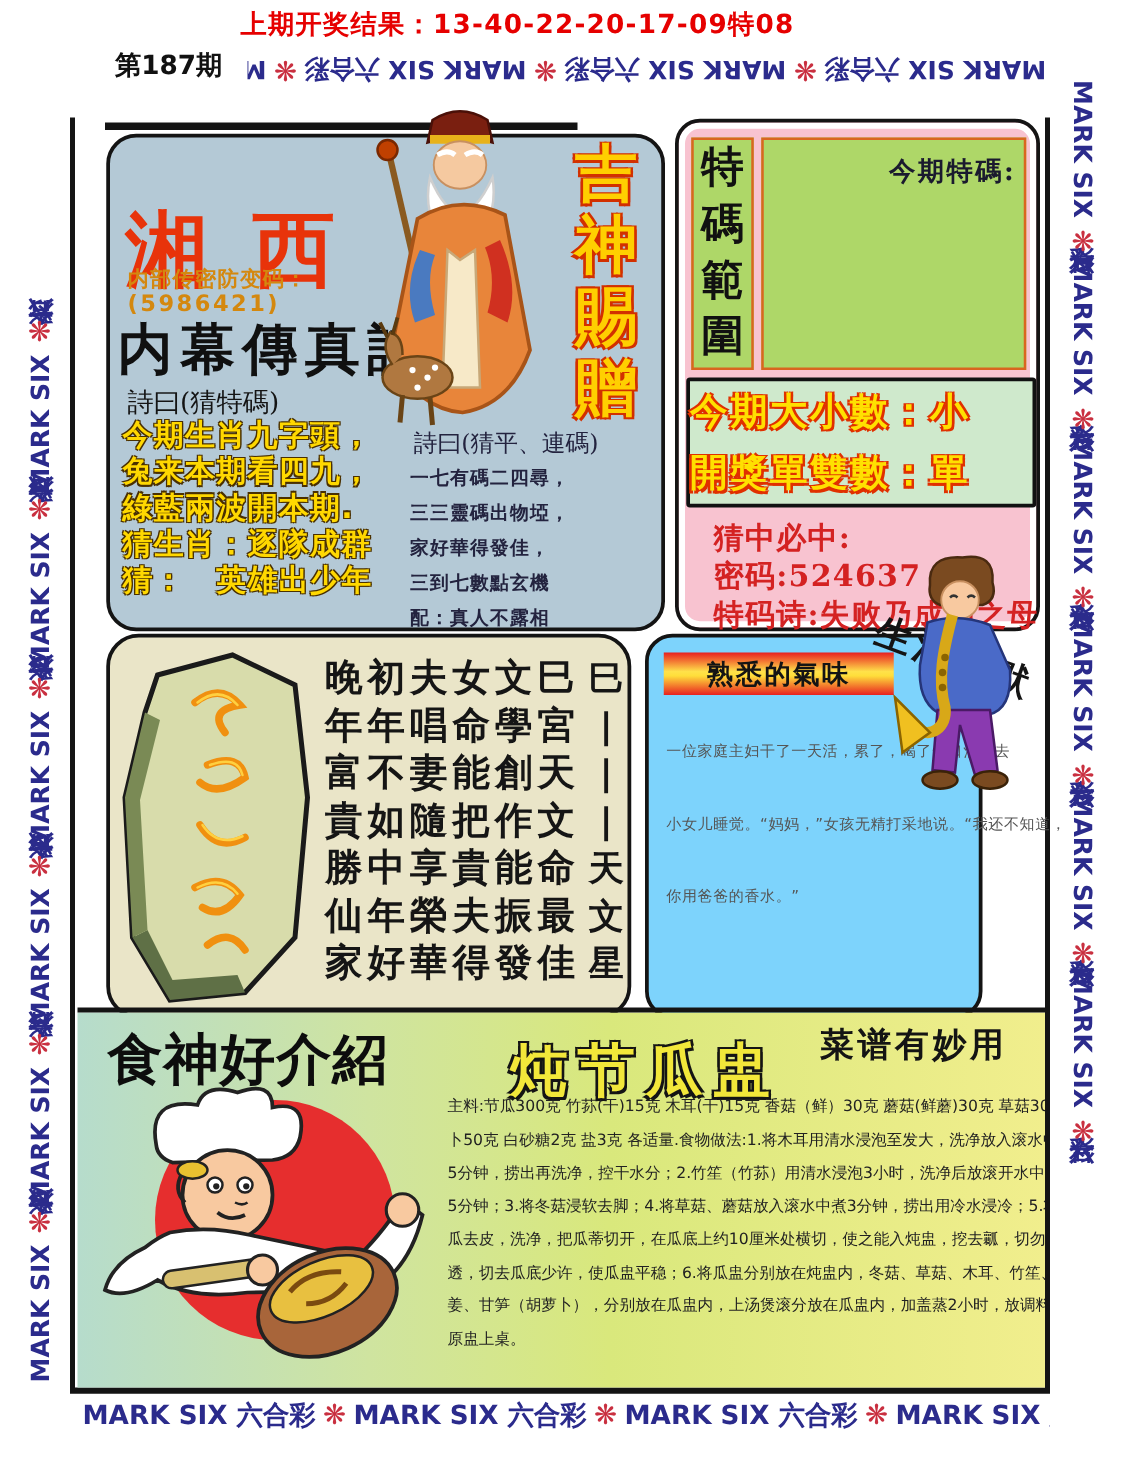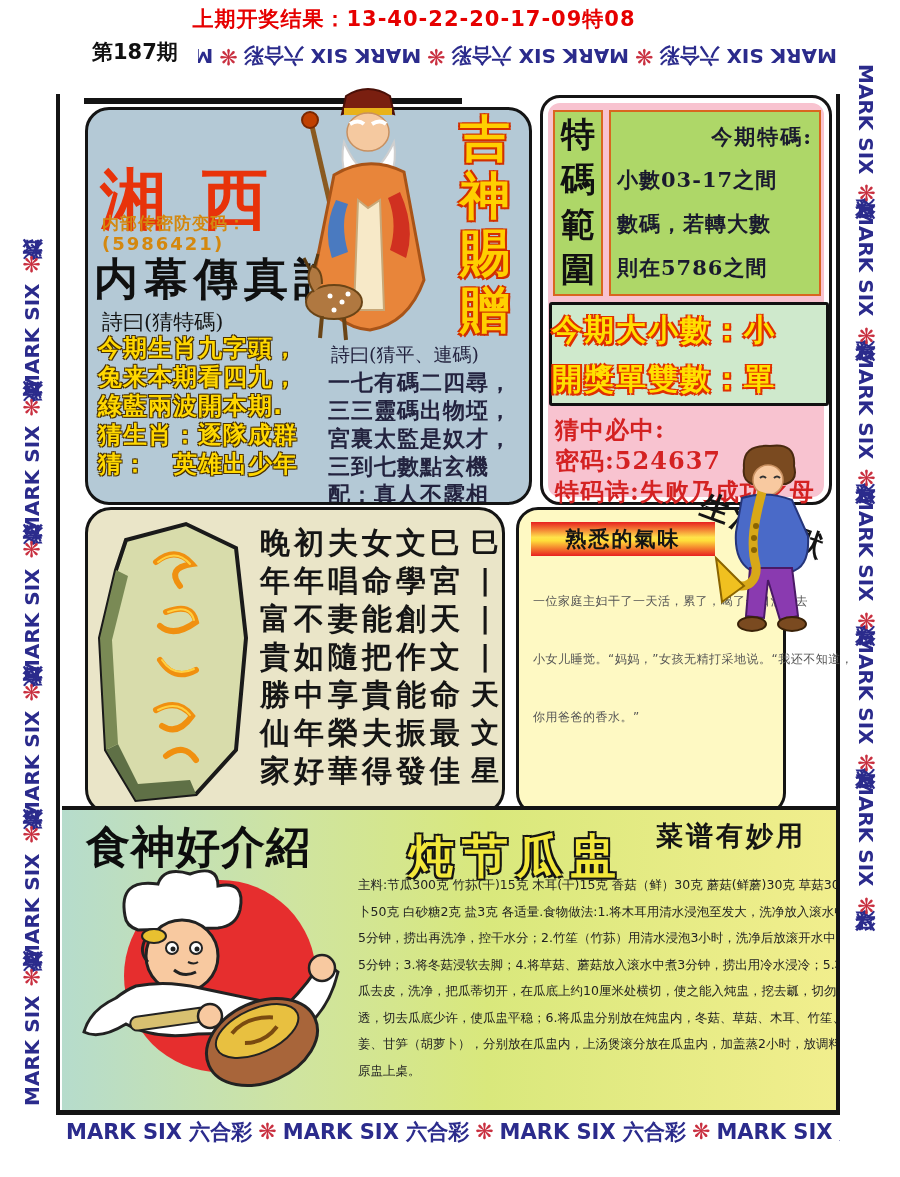--- a/index.html
+++ b/index.html
@@ -30,42 +30,42 @@
   .inside-title{left:6px;top:140px;font-size:44px;font-weight:bold;color:#101010;font-family:"DejaVu Serif",serif;letter-spacing:6px;white-space:nowrap;}
   .poem-label{left:14px;top:198px;font-size:21px;color:#141414;font-family:"DejaVu Serif",serif;}
   .yellow-poem{left:10px;top:224px;}
   .yellow-poem div{font-size:24px;font-weight:bold;line-height:29px;color:#ffd800;letter-spacing:1px;white-space:nowrap;
       text-shadow:-1px -1px 0 #4a3000,1px -1px 0 #4a3000,-1px 1px 0 #4a3000,1px 1px 0 #4a3000;}
   .gift-title{left:366px;top:0px;width:62px;text-align:center;}
   .gift-title div{font-size:50px;font-weight:bold;line-height:57px;color:#ffcf00;font-family:"DejaVu Serif",serif;
       text-shadow:-2px -1px 0 #d23000,2px -1px 0 #d23000,-2px 2px 0 #d23000,2px 2px 0 #d23000;}
   .gift-label{left:243px;top:232px;font-size:19px;color:#23233f;font-family:"DejaVu Serif",serif;white-space:nowrap;}
   .gift-poem{left:240px;top:258px;}
-  .gift-poem div{font-size:22px;line-height:28px;color:#23233f;font-family:"DejaVu Serif",serif;font-weight:bold;letter-spacing:1px;white-space:nowrap;}
+  .gift-poem div{font-size:15px;line-height:28px;color:#23233f;font-family:"DejaVu Serif",serif;font-weight:bold;letter-spacing:1px;white-space:nowrap;}
   
   .pink-panel{left:540px;top:95px;width:292px;height:410px;background:#f8c3d0;border-radius:20px;box-shadow:inset 0 0 0 5px #fff;}
   .green-box{background:#aed768;border:2px solid #d9661f;box-sizing:border-box;position:absolute;}
   .range-title{left:10px;top:12px;width:50px;height:186px;text-align:center;}
   .range-title div{font-size:34px;font-weight:900;line-height:45px;color:#111;}
   .range-box{left:66px;top:12px;width:212px;height:186px;padding:4px 6px;}
   .range-header{font-size:21px;font-weight:bold;color:#1a1a2e;font-family:"DejaVu Serif",serif;text-align:right;line-height:42px;letter-spacing:2px;}
   .range-lines div{font-size:21px;font-weight:bold;color:#1a1a2e;font-family:"DejaVu Serif",serif;line-height:44px;letter-spacing:1px;white-space:nowrap;}
   .mint-box{left:6px;top:204px;width:280px;height:104px;background:#cfe9cc;border:3px solid #111;box-sizing:border-box;position:absolute;border-radius:3px;}
   .mint-box div{font-size:30px;font-weight:900;line-height:49px;color:#ffe000;letter-spacing:2px;white-space:nowrap;
       text-shadow:-2px -1px 0 #e03000,2px -1px 0 #e03000,-2px 2px 0 #e03000,2px 2px 0 #e03000;}
   .red-lines{left:12px;top:316px;}
-  .red-lines div{font-size:24px;font-weight:bold;color:#d42222;line-height:31px;font-family:"DejaVu Serif",serif;letter-spacing:1px;white-space:nowrap;}
+  .red-lines div{font-size:24px;font-weight:bold;color:#d42222;line-height:31px;font-family:"DejaVu Serif",serif;letter-spacing:1px;white-space:nowrap;margin-left:16px;}
   
   .stone-panel{left:85px;top:507px;width:420px;height:308px;background:#eae5c8;border-radius:26px;overflow:hidden;}
   .stone-lines{left:172px;top:14px;}
   .stone-lines div{font-size:30px;font-weight:900;line-height:38px;color:#151515;letter-spacing:4px;white-space:nowrap;}
   .side-col{left:380px;top:14px;width:34px;text-align:center;}
   .side-col div{font-size:28px;font-weight:900;line-height:38px;color:#151515;}
   
-  .humor-panel{left:516px;top:507px;width:270px;height:308px;background:#fef9c3;border-radius:22px;}
+  .humor-panel{left:516px;top:507px;width:270px;height:308px;background:#7dd3fc;border-radius:22px;}
   .humor-banner{left:12px;top:12px;width:184px;height:34px;line-height:34px;text-align:center;
       background:linear-gradient(180deg,#e82020 0%,#ffe24a 45%,#ffde3a 55%,#e82020 100%);
       font-size:21px;font-weight:900;color:#141414;letter-spacing:2px;}
   .humor-logo{left:178px;top:-4px;font-size:30px;font-weight:bold;color:#141414;font-family:"DejaVu Serif",serif;transform:rotate(20deg);letter-spacing:3px;white-space:nowrap;}
   .joke-lines{left:14px;top:62px;width:292px;}
   .joke-lines div{font-size:12px;line-height:58px;color:#555;white-space:nowrap;letter-spacing:0.5px;}
   
   .recipe-panel{left:62px;top:806px;width:774px;height:304px;border-top:4px solid #141414;box-sizing:border-box;
       background:linear-gradient(90deg,#b6dccc 0%,#cfe4a0 30%,#d9e87c 55%,#f1ee8d 100%);overflow:hidden;}
   .brand{left:24px;top:8px;font-size:44px;font-weight:900;color:#0d0d0d;letter-spacing:1px;white-space:nowrap;}
@@ -109,21 +109,21 @@
   <div class="abs gift-title">
       <div>吉</div>
       <div>神</div>
       <div>賜</div>
       <div>贈</div>
     </div>
   <div class="abs gift-label">詩曰(猜平、連碼)</div>
   <div class="abs gift-poem">
       <div>一七有碼二四尋，</div>
       <div>三三靈碼出物埡，</div>
-      <div>宮裏太監是奴才，</div>
+      <div>家好華得發佳，</div>
       <div>三到七數點玄機</div>
       <div>配：真人不露相</div>
     </div>
 </div>
 
 <svg class="abs god-ill" width="152" height="268" viewBox="0 0 152 268">
   <line x1="20" y1="46" x2="44" y2="150" stroke="#8a5a20" stroke-width="5"></line>
   <circle cx="18" cy="40" r="8" fill="#c04000" stroke="#7a2800" stroke-width="2"></circle>
   <path d="M54 16 Q76 2 98 16 L102 34 Q76 26 50 34 Z" fill="#7a1f10" stroke="#4a1008" stroke-width="2"></path>
   <rect x="52" y="28" width="48" height="7" fill="#e8b21a"></rect>
@@ -147,25 +147,20 @@
 
 <div class="abs panel pink-panel">
   <div class="green-box range-title">
       <div>特</div>
       <div>碼</div>
       <div>範</div>
       <div>圍</div>
     </div>
   <div class="green-box range-box">
     <div class="range-header">今期特碼:</div>
-    <div class="range-lines">
-        <div>小數03-17之間</div>
-        <div>數碼，若轉大數</div>
-        <div>則在5786之間</div>
-      </div>
   </div>
   <div class="mint-box">
       <div>今期大小數：小</div>
       <div>開獎單雙數：單</div>
     </div>
   <div class="abs red-lines">
       <div>猜中必中:</div>
       <div>密码:524637</div>
       <div>特码诗:失败乃成功之母</div>
       <div>提供:14 29 37</div>

